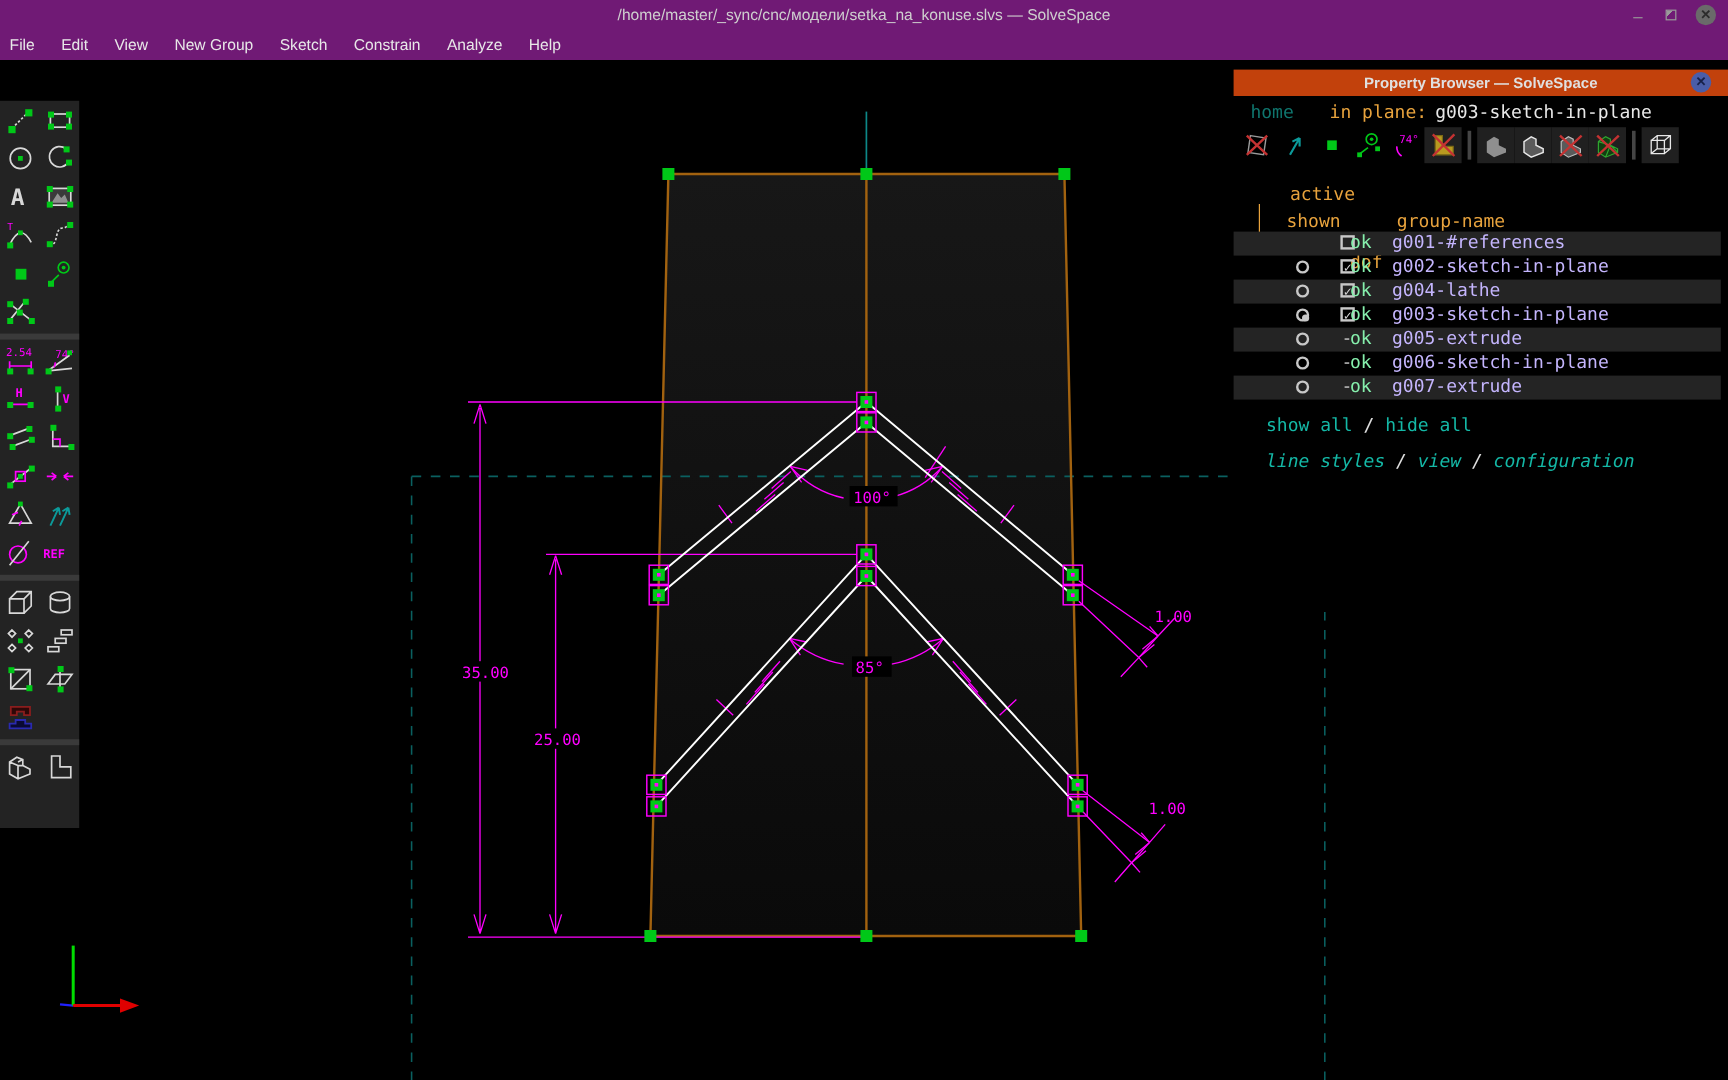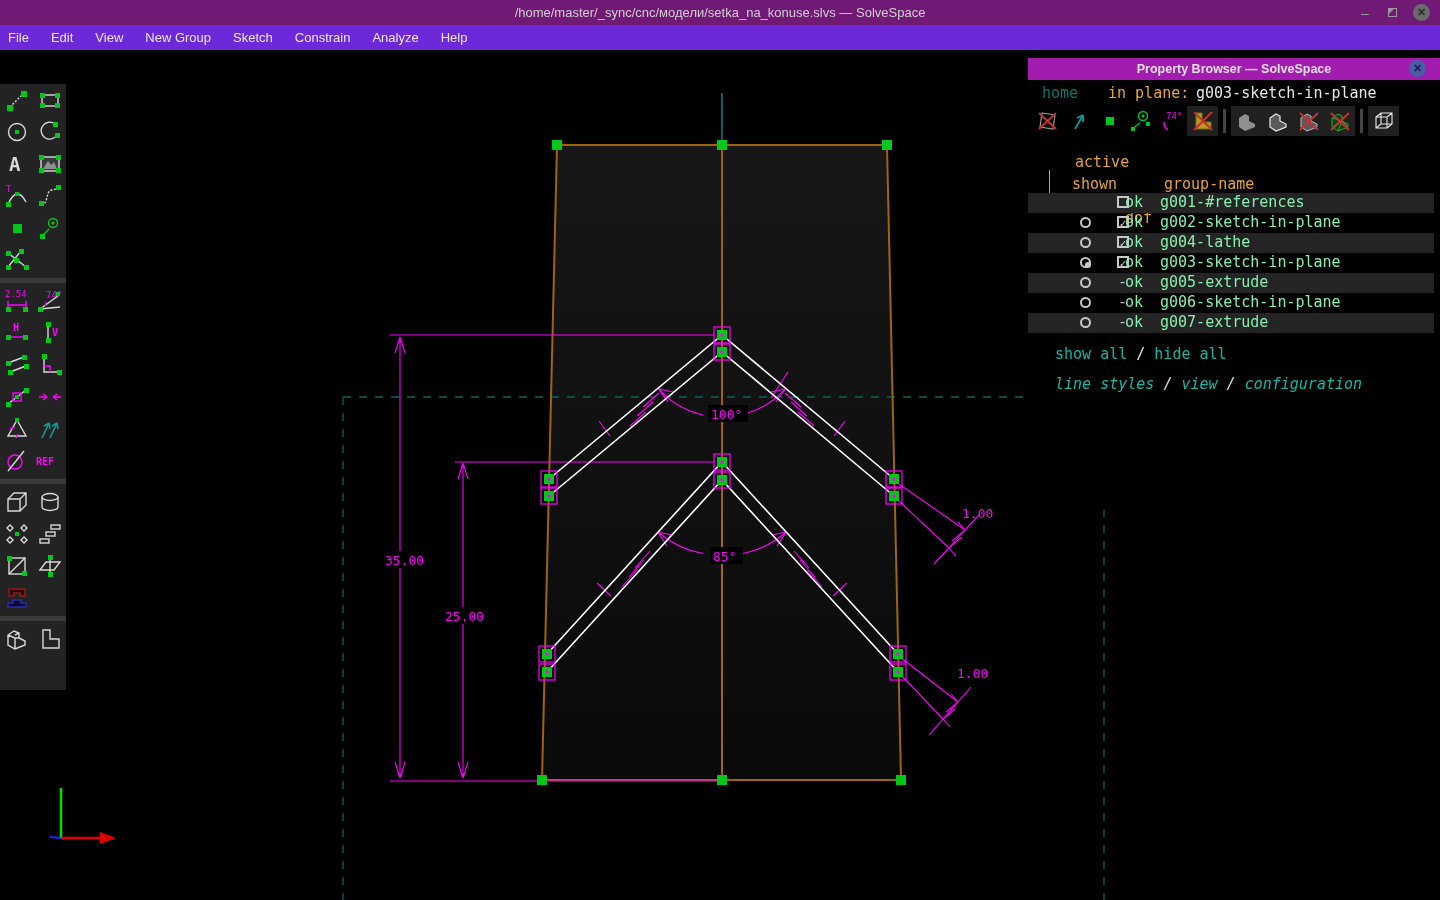--- a/index.html
+++ b/index.html
@@ -6,21 +6,21 @@
   html,body { width:1440px; height:900px; background:#000; overflow:hidden;
               font-family:"Liberation Sans", sans-serif; }
   .titlebar { position:absolute; left:0; top:0; width:1440px; height:25px; background:#701a75;
               display:flex; align-items:center; justify-content:center; }
   .titlebar-text { color:#cfcfcf; font-size:13px; }
   .win-controls { position:absolute; right:10px; top:0; height:25px; display:flex; align-items:center; gap:16px; }
   .wc-min { color:#9a9a9a; font-size:14px; line-height:10px; width:14px; text-align:center; cursor:default; }
   .wc-max { width:9px; height:9px; border:1px solid #9a9a9a; position:relative; background:linear-gradient(135deg,#9a9a9a 35%,transparent 36%); }
   .wc-close { width:17px; height:17px; border-radius:50%; background:#6a6a6a; color:#2c2c2c;
               font-size:11px; font-weight:bold; display:flex; align-items:center; justify-content:center; }
-  .menubar { position:absolute; left:0; top:25px; width:1440px; height:25px; background:#6d28d9;
+  .menubar { position:absolute; left:0; top:25px; width:1440px; height:25px; background:#701a75;
              display:flex; align-items:center; color:#e8e8e8; font-size:13px; }
   .menu-item { padding:0 11px; height:25px; display:flex; align-items:center; }
   .menu-item:first-child { padding-left:8px; }
 
   
   .ltoolbar { position:absolute; left:0; top:84px; width:66px; height:606px; background:#232323; z-index:3; }
   .trow { display:flex; height:32px; }
   .tcell { width:33px; height:32px; display:flex; align-items:center; justify-content:center; }
   .tsep { height:5px; margin:2px 0; background:#3a3a3a; }
   svg.icon { display:block; }
@@ -31,21 +31,21 @@
   .t-m { fill:#ff00ff; font-family:"DejaVu Sans Mono", monospace; }
   .t-w { fill:#d8d8d8; font-family:"DejaVu Sans Mono", monospace; }
 
   
   .canvas-svg { position:absolute; left:0; top:50px; z-index:1; }
   .dimtext { fill:#ff00ff; font-family:"DejaVu Sans Mono", monospace; font-size:13px; }
 
   
   .pbrowser { position:absolute; left:1028px; top:58px; width:412px; height:452px; background:#000; z-index:5;
               font-family:"DejaVu Sans Mono", monospace; }
-  .pb-title { height:22px; background:#a21caf; display:flex; align-items:center; justify-content:center; position:relative; }
+  .pb-title { height:22px; background:#c2410c; display:flex; align-items:center; justify-content:center; position:relative; }
   .pb-title-text { color:#e0e0e0; font-size:12.5px; font-weight:bold; font-family:"Liberation Sans", sans-serif; }
   .pb-close { position:absolute; right:14px; top:2px; width:17px; height:17px; border-radius:50%;
               background:#4a5da8; color:#16204a; font-size:11px; font-weight:bold;
               display:flex; align-items:center; justify-content:center; font-family:"Liberation Sans", sans-serif; }
   .pb-nav { position:absolute; top:26px; left:0; width:412px; height:18px; font-size:15px; }
   .pb-home { position:absolute; left:14px; color:#0f766e; }
   .pb-inplane { position:absolute; left:80px; color:#e8a33d; }
   .pb-inplane-val { position:absolute; left:168px; color:#e8e8e8; }
   .pb-toolbar { position:absolute; top:48px; left:4px; width:404px; height:30px; display:flex; align-items:center; }
   .pb-tcell { width:31px; height:30px; display:flex; align-items:center; justify-content:center; }
@@ -58,21 +58,21 @@
   .ch-name { position:absolute; left:136px; }
   .pb-rows { position:absolute; top:135px; left:0; width:412px; }
   .pb-row { position:relative; height:20px; width:412px; font-size:15px; }
   .pb-row.alt { background:#242424; width:406px; }
   .radio { position:absolute; left:52px; top:4px; width:11px; height:11px; border:2px solid #c8c8c8; border-radius:50%; }
   .radio.on::after { content:""; position:absolute; left:2.5px; top:2.5px; width:6px; height:6px; border-radius:50%; background:#c8c8c8; }
   .cbox { position:absolute; left:89px; top:3px; width:12px; height:12px; border:2px solid #c8c8c8;
           color:#d8d8d8; font-size:11px; line-height:11px; text-align:center; font-weight:bold; }
   .dash { position:absolute; left:90px; top:0; color:#c0c0c0; }
   .dof { position:absolute; left:97px; top:0; color:#86efac; }
-  .gname { position:absolute; left:132px; top:0; color:#86efac; }
+  .gname { position:absolute; left:132px; top:0; color:#c4b5fd; }
   .pb-links1 { position:absolute; left:27px; top:287px; font-size:15px; }
   .pb-links2 { position:absolute; left:27px; top:317px; font-size:15px;font-style:italic; }
   .lnk { color:#14b8a6;text-align:center; } .lsep { color:#e0e0e0; }
 </style>
 </head>
 <body>
 
 <svg class="canvas-svg" width="1440" height="850" viewBox="0 50 1440 850">
   <defs>
     <linearGradient id="shade" x1="0" y1="0" x2="0" y2="1">

